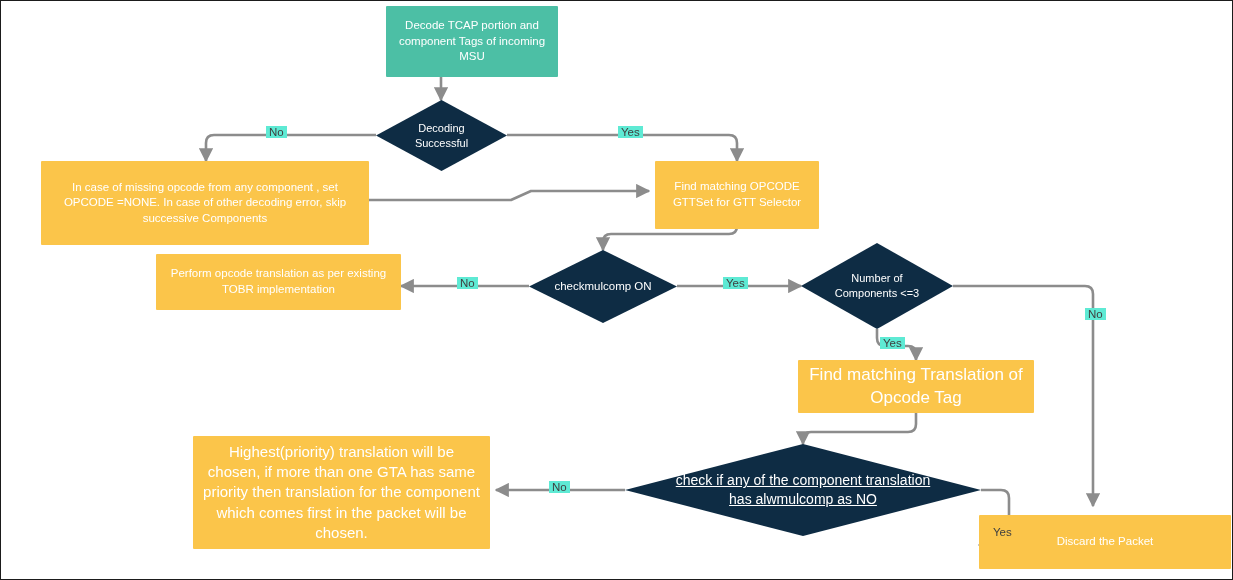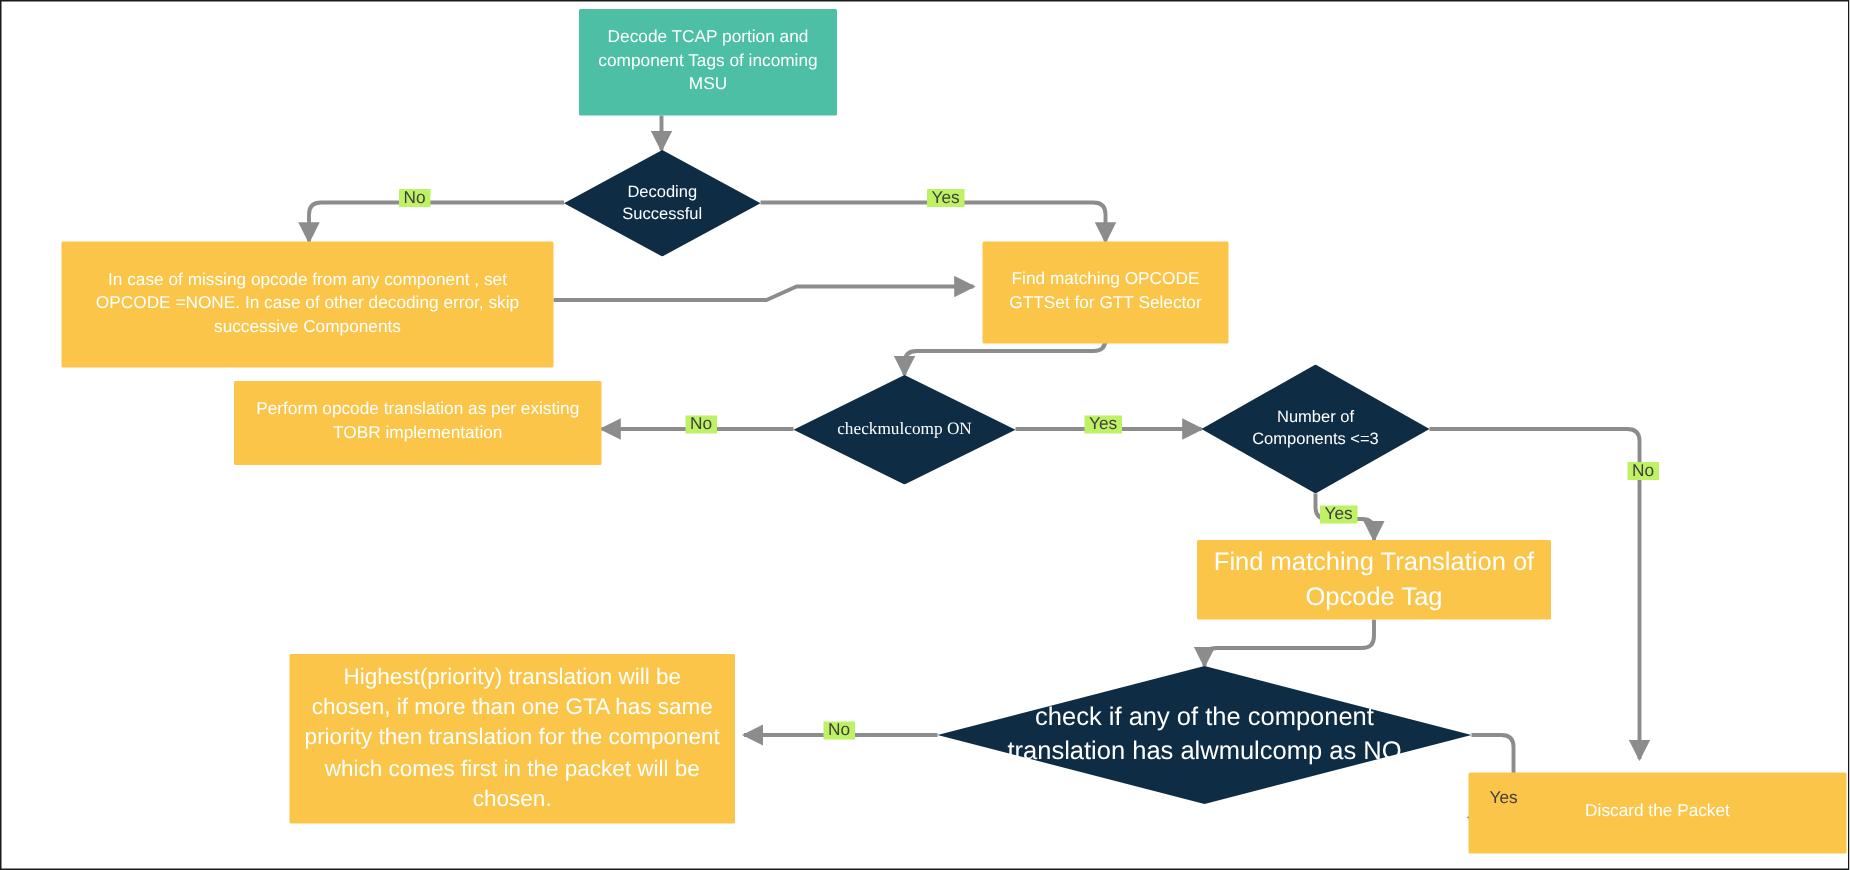--- a/index.html
+++ b/index.html
@@ -71,21 +71,21 @@
     align-items: center;
     justify-content: center;
     text-align: center;
     color: #ffffff;
     line-height: 1.35;
     white-space: pre-line;
   }
   .edge-label {
     position: absolute;
     color: #404040;
-    background: #bef264;
+    background: #5eead4;
     padding: 0 3px;
     z-index: 4;
     white-space: nowrap;
   }
 </style>
 </head>
 <body>
 
 <div id="canvas">
 
@@ -140,21 +140,21 @@
   </div>
 
   <div class="node proc amber" style="left:654px; top:160px; width:164px; height:68px; font-size:11.5px;">
     <span class="lbl">Find matching OPCODE GTTSet for GTT Selector</span>
   </div>
 
   <div class="node proc amber" style="left:155px; top:253px; width:245px; height:56px; font-size:11.5px;">
     <span class="lbl">Perform opcode translation as per existing TOBR implementation</span>
   </div>
 
-  <div class="dec-wrap" style="left:528px; top:249px; width:148px; height:73px;font-family:Liberation Serif, serif;">
+  <div class="dec-wrap" style="left:528px; top:249px; width:148px; height:73px;">
     <svg width="148" height="73" viewBox="0 0 148 73" xmlns="http://www.w3.org/2000/svg">
       <polygon points="74,0 148,36.5 74,73 0,36.5" fill="#0e2c44"></polygon>
     </svg>
     <div class="dec-text" style="font-size:11.5px;">checkmulcomp ON</div>
   </div>
 
   <div class="dec-wrap" style="left:800px; top:242px; width:152px; height:86px;">
     <svg width="152" height="86" viewBox="0 0 152 86" xmlns="http://www.w3.org/2000/svg">
       <polygon points="76,0 152,43 76,86 0,43" fill="#0e2c44"></polygon>
     </svg>
@@ -163,21 +163,21 @@
   </div>
 
   <div class="node proc amber" style="left:797px; top:359px; width:236px; height:53px; font-size:17px;">
     <span class="lbl">Find matching Translation of Opcode Tag</span>
   </div>
 
   <div class="dec-wrap" style="left:624px; top:443px; width:356px; height:92px;">
     <svg width="356" height="92" viewBox="0 0 356 92" xmlns="http://www.w3.org/2000/svg">
       <polygon points="178,0 356,46 178,92 0,46" fill="#0e2c44"></polygon>
     </svg>
-    <div class="dec-text" style="font-size:17px; padding:0 42px; box-sizing:border-box;">check if any of the component translation has alwmulcomp as NO</div>
+    <div class="dec-text" style="font-size:14px; padding:0 42px; box-sizing:border-box;text-decoration:underline;">check if any of the component translation has alwmulcomp as NO</div>
   </div>
 
   <div class="node proc amber" style="left:192px; top:435px; width:297px; height:113px; font-size:15px;">
     <span class="lbl">Highest(priority) translation will be chosen, if more than one GTA has same priority then translation for the component which comes first in the packet will be chosen.</span>
   </div>
 
   <div class="node proc amber" style="left:978px; top:514px; width:252px; height:54px; font-size:11.5px;justify-content:flex-end;">
     <span class="lbl">Discard the Packet</span>
   </div>
 

